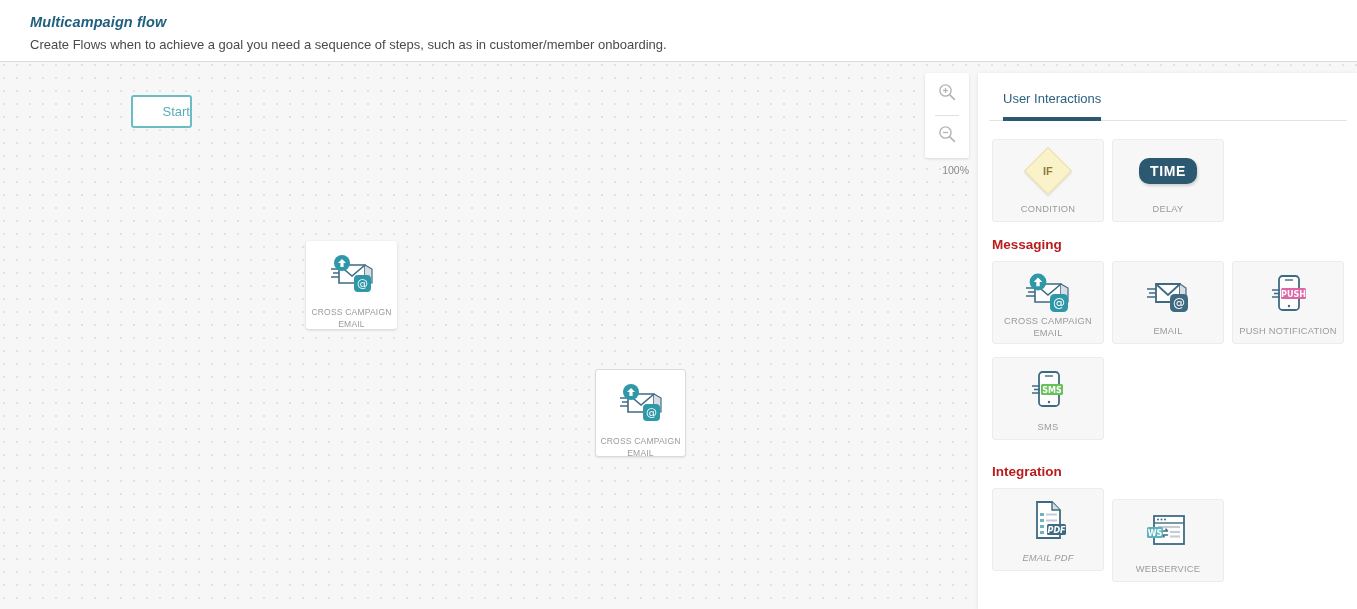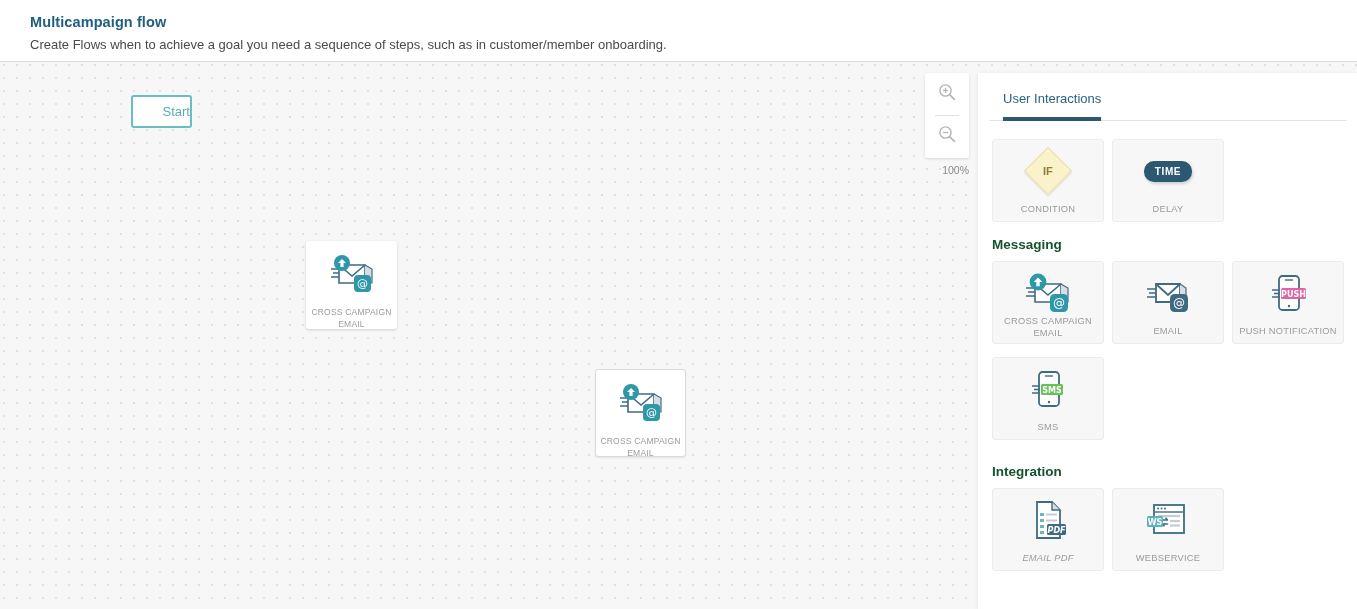--- a/index.html
+++ b/index.html
@@ -15,20 +15,21 @@
   #header {
     position: absolute; left: 0; top: 0;
     width: 1357px; height: 62px;
     background: #ffffff;
     border-bottom: 1px solid #d9dcdf;
   }
   #page-title {
     position: absolute; left: 30px; top: 14px;
     font-size: 14.5px; font-weight: bold; color: #20607f;
     letter-spacing: .1px;
+    font-style: italic;
   }
   #page-subtitle {
     position: absolute; left: 30px; top: 37px;
     font-size: 13px; color: #4a4a4a; font-weight: normal;
   }
 
   
   #canvas {
     position: absolute; left: 0; top: 62px;
     width: 1357px; height: 547px;
@@ -103,21 +104,21 @@
   }
   #tab-user-interactions {
     position: absolute; left: 14px; top: 0;
     height: 30px;
     font-size: 13px; color: #2d6180;
     border-bottom: 4px solid #2d5872;
   }
 
   .section-title {
     position: absolute; left: 14px;
-    font-size: 13.5px; font-weight: bold; color: #14532d;
+    font-size: 13.5px; font-weight: bold; color: #b91c1c;
   }
 
   .tile {
     position: absolute;
     width: 112px; height: 83px;
     background: #f7f7f7;
     border: 1px solid #ececec;
     border-radius: 3px;
   }
   .tile-icon {
@@ -143,21 +144,21 @@
     box-shadow: 1px 1px 2px rgba(0,0,0,.10);
   }
   .diamond span {
     transform: rotate(-45deg);
     font-size: 11px; font-weight: bold; color: #8d7c3e;
   }
   
   .pill {
     background: #2d5872;
     color: #ffffff;
-    font-size: 10px; font-weight: bold; letter-spacing: .6px;
+    font-size: 14px; font-weight: bold; letter-spacing: .6px;
     padding: 5px 11px;
     border-radius: 10px;
     box-shadow: 1px 2px 3px rgba(0,0,0,.16);
   }
 </style>
 </head>
 <body>
 
 <div id="header">
   <div id="page-title">Multicampaign flow</div>
@@ -336,21 +337,21 @@
         <rect x="18" y="33" width="4" height="3" fill="#6fb2bf"></rect>
         <line x1="24" y1="16.5" x2="35" y2="16.5" stroke="#c3cdd3" stroke-width="2"></line>
         <line x1="24" y1="22.5" x2="35" y2="22.5" stroke="#c3cdd3" stroke-width="2"></line>
         <rect x="25" y="26" width="19" height="11" rx="1.5" fill="#3f6b82"></rect>
         <text x="34.5" y="34.6" font-family="DejaVu Sans, sans-serif" font-size="8" font-weight="bold" fill="#ffffff" text-anchor="middle">PDF</text>
       </svg>
     </div>
     <div class="tile-label">EMAIL PDF</div>
   </div>
 
-  <div class="tile" style="left:134px; top:415px;">
+  <div class="tile" style="left:134px; top:426px;">
     <div class="tile-icon">
       <svg width="52" height="44" viewBox="0 0 52 44">
         <rect x="12" y="7" width="30" height="28" fill="#ffffff" stroke="#3f6b82" stroke-width="1.8"></rect>
         <line x1="12" y1="14" x2="42" y2="14" stroke="#3f6b82" stroke-width="1.4"></line>
         <circle cx="16" cy="10.5" r="1" fill="#3f6b82"></circle>
         <circle cx="19.5" cy="10.5" r="1" fill="#3f6b82"></circle>
         <circle cx="23" cy="10.5" r="1" fill="#3f6b82"></circle>
         <line x1="16" y1="18" x2="38" y2="18" stroke="#c3cdd3" stroke-width="2.2"></line>
         <line x1="28" y1="23" x2="38" y2="23" stroke="#c3cdd3" stroke-width="2.2"></line>
         <line x1="28" y1="27.5" x2="38" y2="27.5" stroke="#c3cdd3" stroke-width="2.2"></line>

